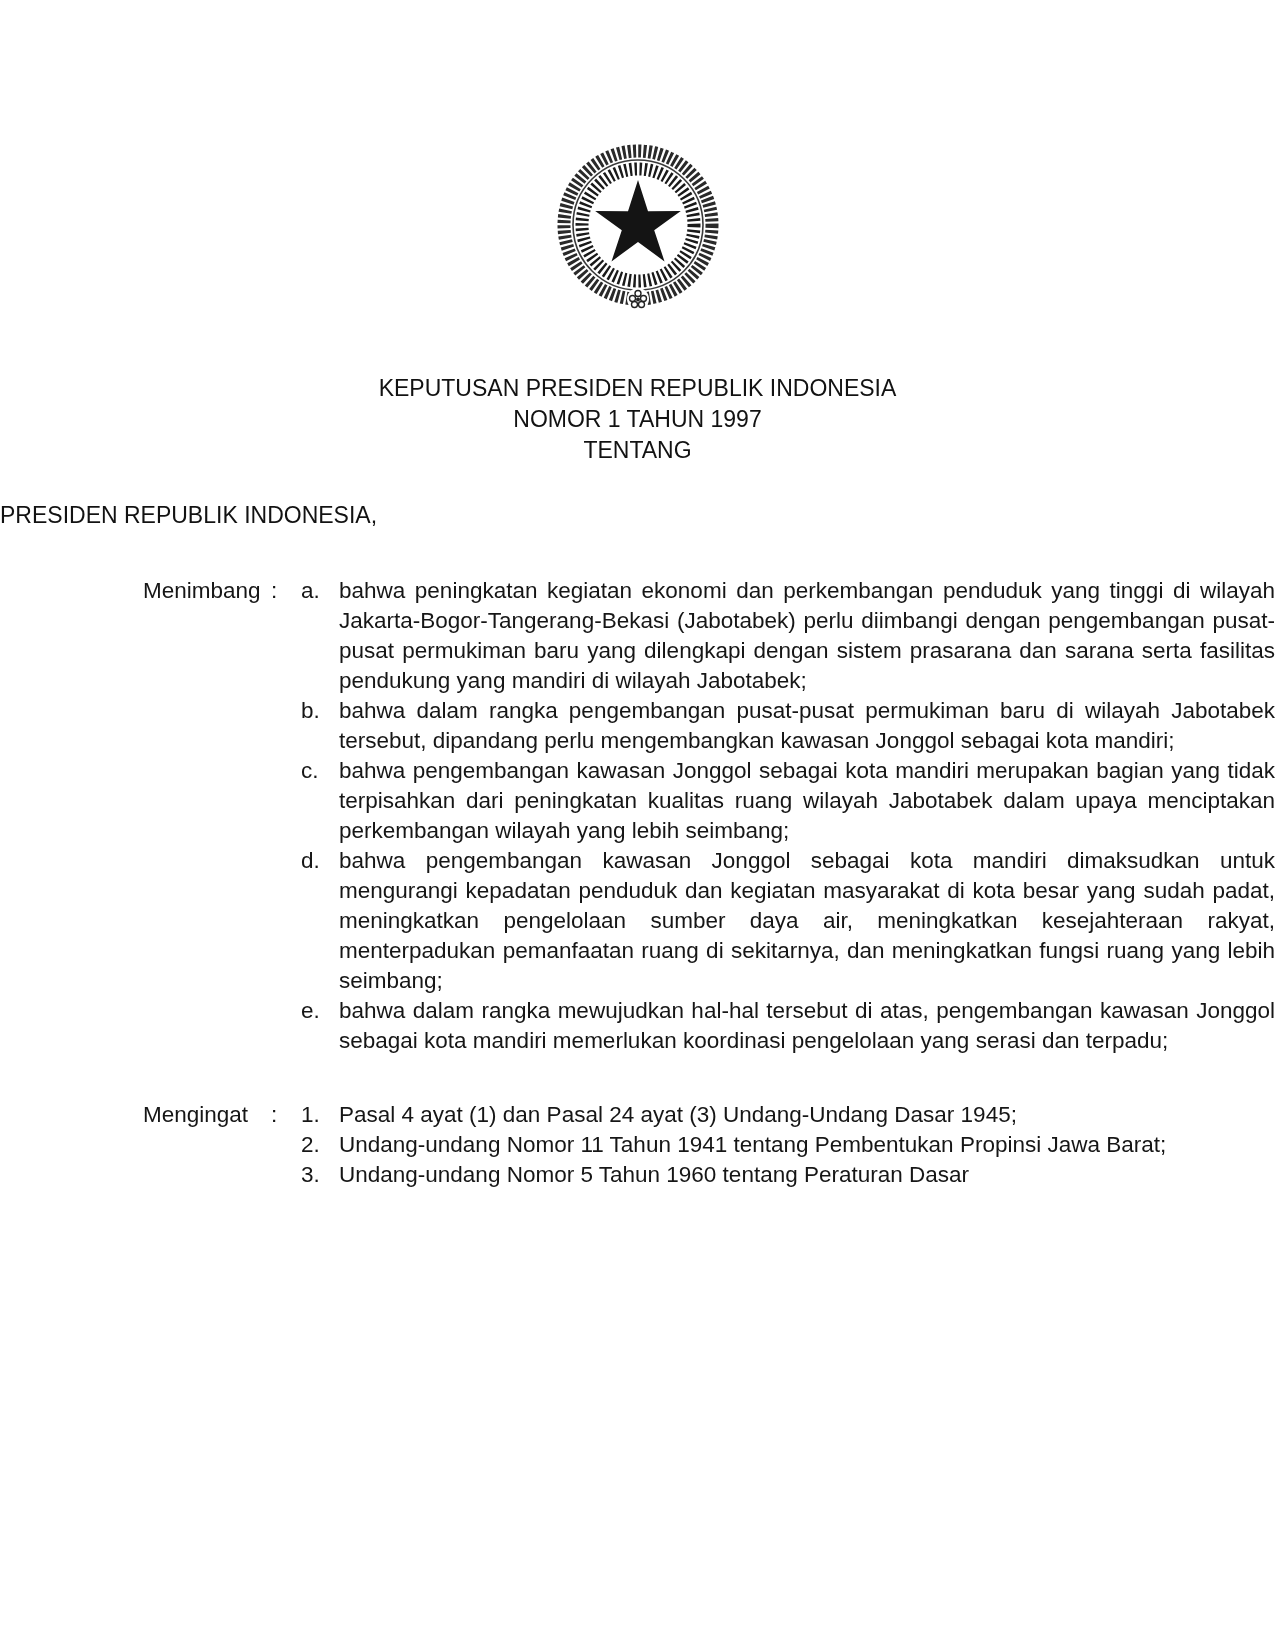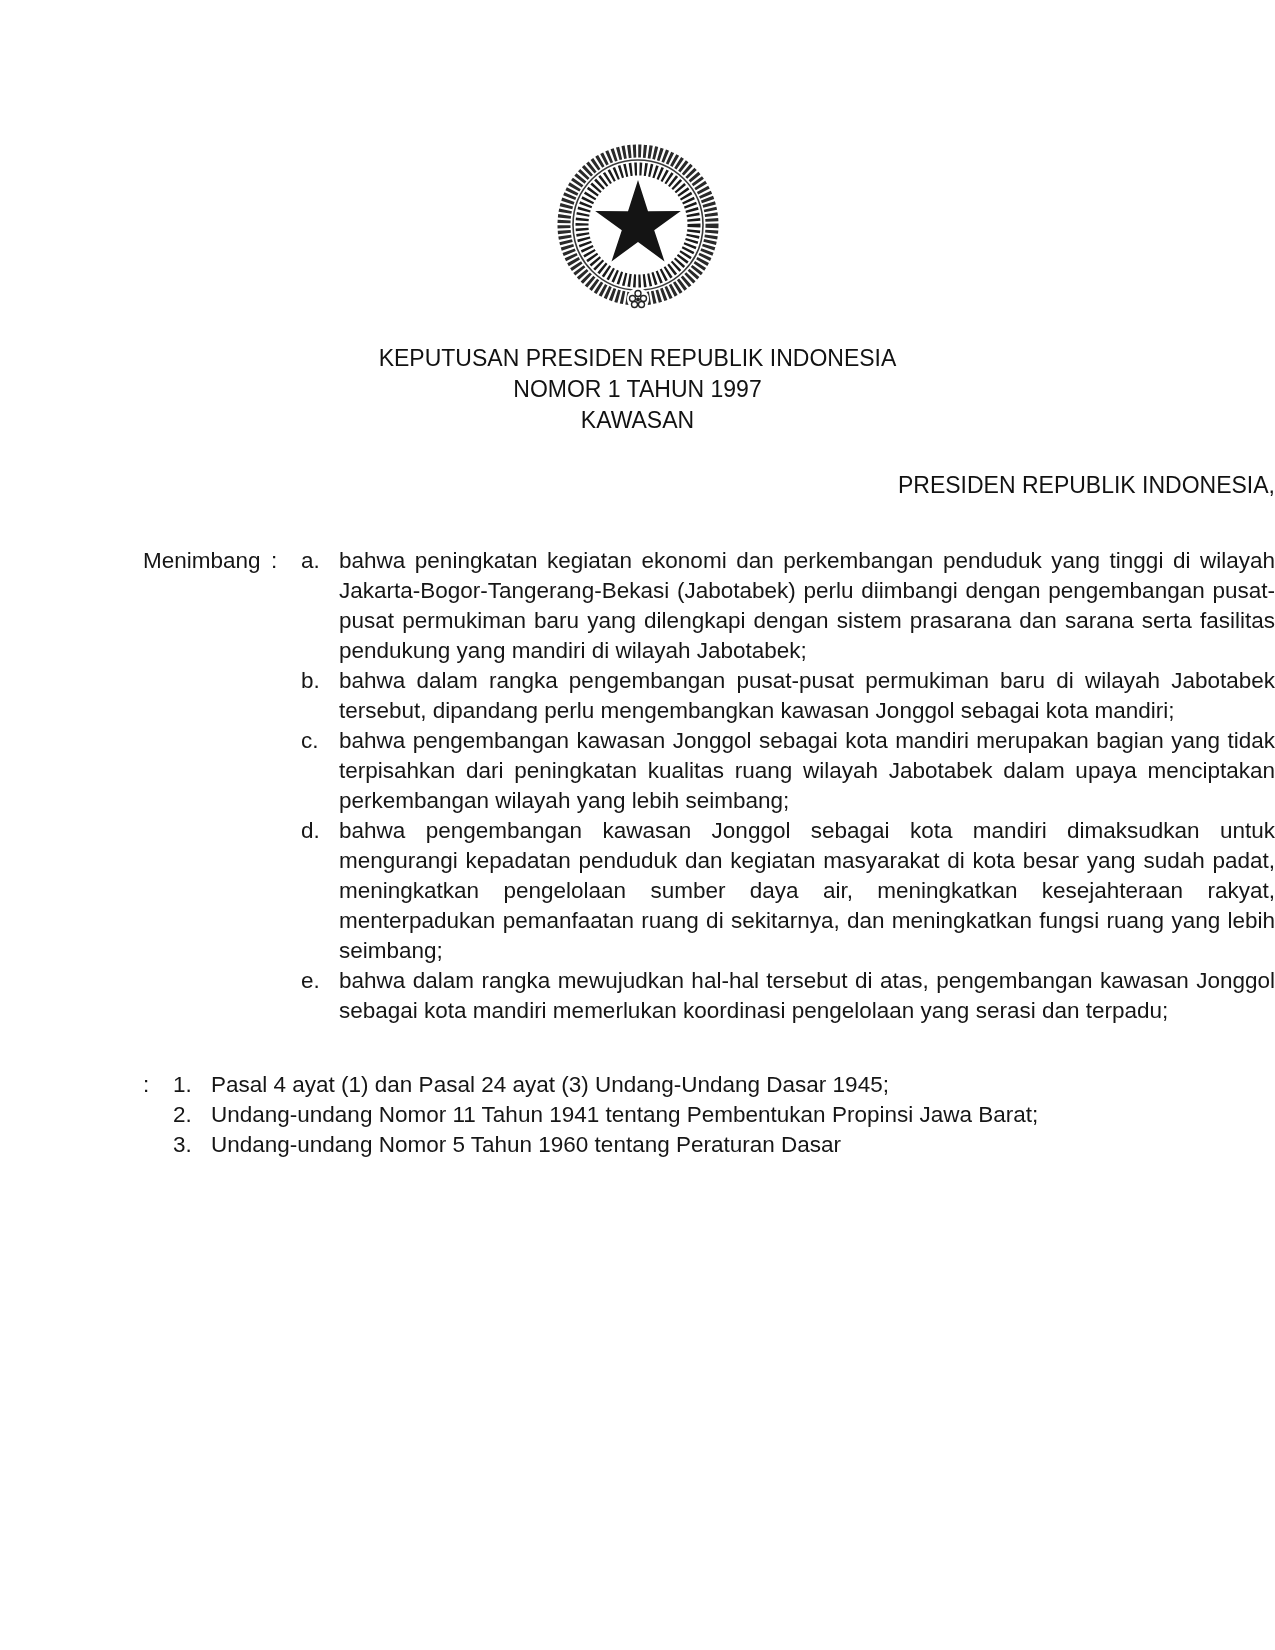--- a/index.html
+++ b/index.html
@@ -29,29 +29,29 @@
     line-height: 26px;
   }
   .letterhead-line2 {
     font-size: 20px;
     font-weight: bold;
     letter-spacing: 3px;
     word-spacing: 8px;
     line-height: 28px;
   }
   .title-block {
-    margin-top: 24px;
+    margin-top: 54px;
     text-align: center;
     font-size: 23px;
     line-height: 31px;
     color: #121212;
   }
   .subtitle {
     margin-top: 34px;
-    text-align: right;
+    text-align: left;
     font-size: 23px;
     line-height: 30px;
     color: #121212;
   }
   .content {
     margin-top: 46px;
     padding-left: 143px;
     font-size: 22.5px;
     line-height: 30px;
   }
@@ -86,21 +86,21 @@
       <circle cx="81.5" cy="164.5" r="3" fill="none" stroke="#222" stroke-width="1.4"></circle>
       <circle cx="88.5" cy="164.5" r="3" fill="none" stroke="#222" stroke-width="1.4"></circle>
       <circle cx="85" cy="159.5" r="2" fill="#222"></circle>
     </svg>
   </div>
 
 
   <div class="title-block">
     <div>KEPUTUSAN PRESIDEN REPUBLIK INDONESIA</div>
     <div>NOMOR 1 TAHUN 1997</div>
-    <div>KAWASAN</div>
+    <div>TENTANG</div>
   </div>
 
   <div class="subtitle">PRESIDEN REPUBLIK INDONESIA,</div>
 
   <div class="content">
 
     <div class="section">
       <div class="sec-label">Menimbang</div>
       <div class="sec-colon">:</div>
       <div class="sec-items">
@@ -121,20 +121,21 @@
           <div class="item-text">bahwa pengembangan kawasan Jonggol sebagai kota mandiri dimaksudkan untuk mengurangi kepadatan penduduk dan kegiatan masyarakat di kota besar yang sudah padat, meningkatkan pengelolaan sumber daya air, meningkatkan kesejahteraan rakyat, menterpadukan pemanfaatan ruang di sekitarnya, dan meningkatkan fungsi ruang yang lebih seimbang;</div>
         </div>
         <div class="item">
           <div class="item-marker">e.</div>
           <div class="item-text">bahwa dalam rangka mewujudkan hal-hal tersebut di atas, pengembangan kawasan Jonggol sebagai kota mandiri memerlukan koordinasi pengelolaan yang serasi dan terpadu;</div>
         </div>
       </div>
     </div>
 
     <div class="section">
+      <div class="sec-label">Mengingat</div>
       <div class="sec-colon">:</div>
       <div class="sec-items">
         <div class="item">
           <div class="item-marker">1.</div>
           <div class="item-text">Pasal 4 ayat (1) dan Pasal 24 ayat (3) Undang-Undang Dasar 1945;</div>
         </div>
         <div class="item">
           <div class="item-marker">2.</div>
           <div class="item-text">Undang-undang Nomor 11 Tahun 1941 tentang Pembentukan Propinsi Jawa Barat;</div>
         </div>

